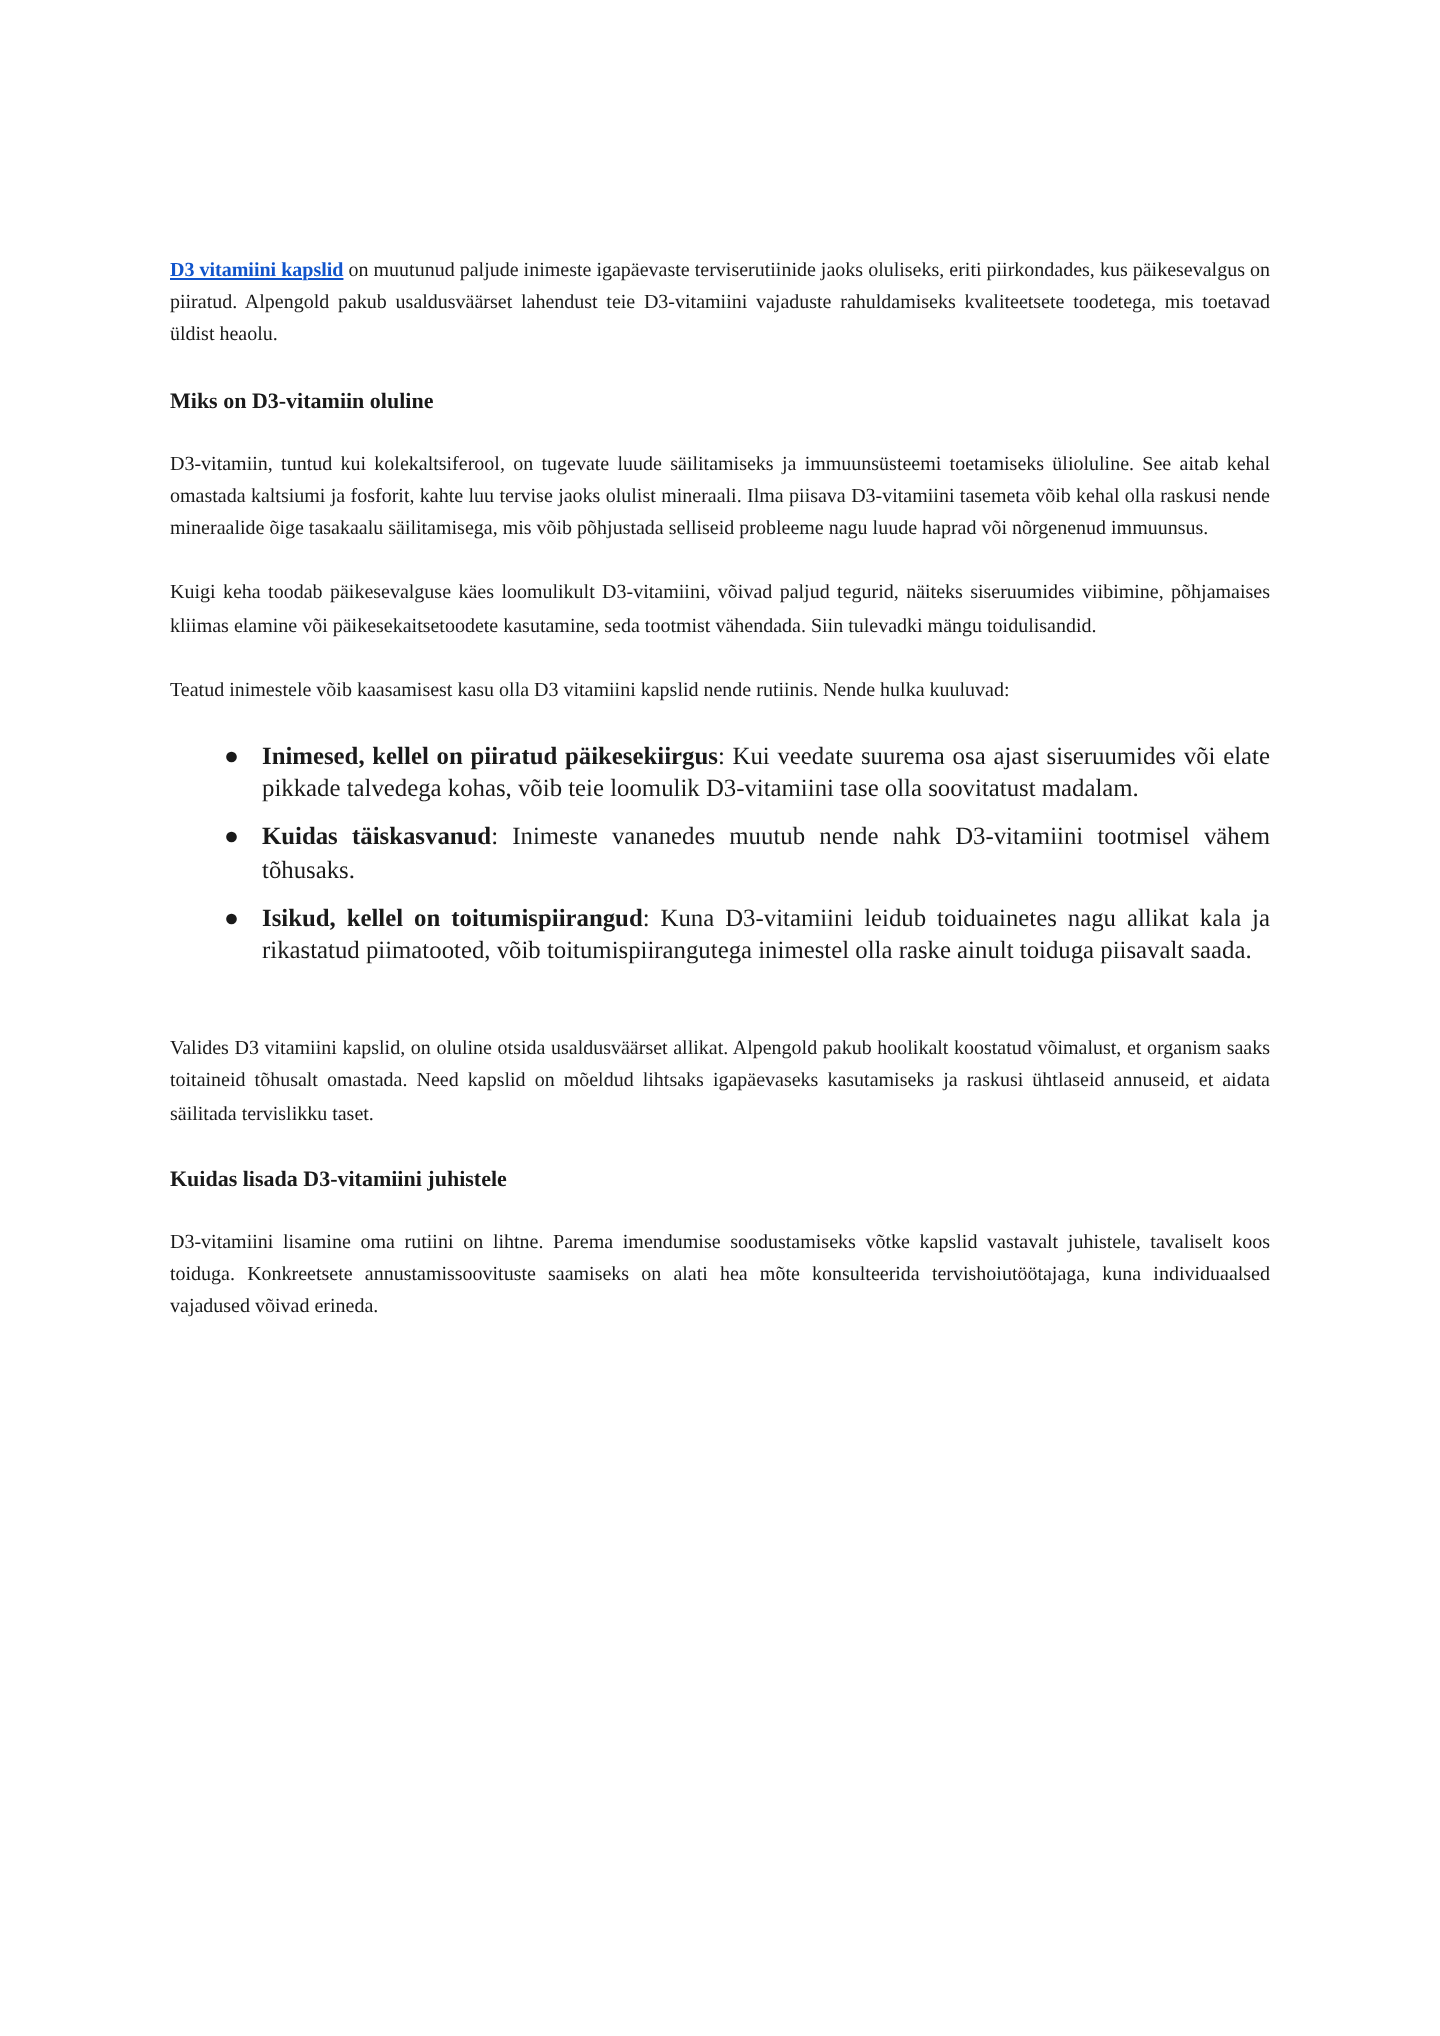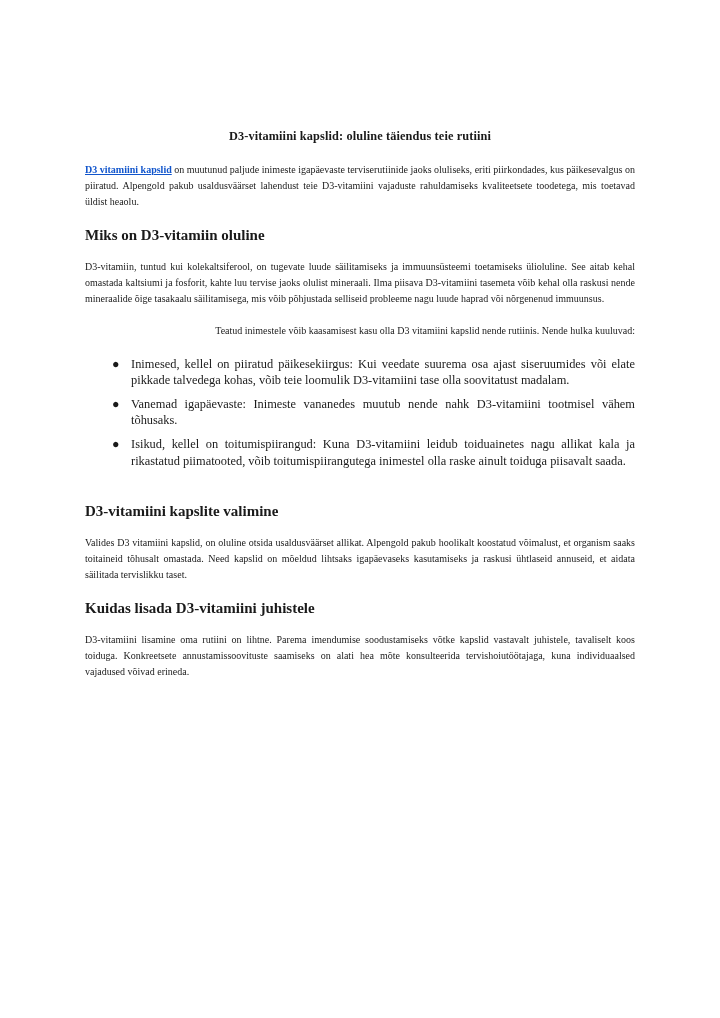--- a/index.html
+++ b/index.html
@@ -32,24 +32,24 @@
   }
   p.body-par {
     font-size: 10px;
     line-height: 16.2px;
     text-align: justify;
     text-justify: inter-word;
     margin: 0 0 16px 0;
     hyphens: none;
   }
   p.left-par {
-    text-align: right;
+    text-align: left;
   }
   h2.section-head {
-    font-size: 15px;
+    font-size: 11px;
     font-weight: bold;
     line-height: 16.2px;
     margin: 0 0 16px 0;
     text-align: left;
   }
   a.inline-link {
     color: #1155cc;
     font-weight: bold;
     text-decoration: underline;
   }
@@ -71,61 +71,60 @@
     margin-bottom: 0;
   }
   ul.bullet-list li .bullet-dot {
     position: absolute;
     left: 27px;
     top: 0;
     font-size: 12.4px;
     line-height: 16.2px;
   }
   .lead-in {
-    font-weight: normal;
+    font-weight: bold;
   }
   .spacer-after-list {
     height: 18px;
   }
 </style>
 </head>
 <body>
 
 <div class="page">
 
-  <div class="doc-title">D3-vitamiini kapslid: oluline täiendus teie rutiini</div>
 
   <p class="body-par"><a class="inline-link" href="#">D3 vitamiini kapslid</a><span> on muutunud paljude inimeste igapäevaste terviserutiinide jaoks oluliseks, eriti piirkondades, kus päikesevalgus on piiratud. Alpengold pakub usaldusväärset lahendust teie D3-vitamiini vajaduste rahuldamiseks kvaliteetsete toodetega, mis toetavad üldist heaolu.</span></p>
 
   <h2 class="section-head">Miks on D3-vitamiin oluline</h2>
 
   <p class="body-par">D3-vitamiin, tuntud kui kolekaltsiferool, on tugevate luude säilitamiseks ja immuunsüsteemi toetamiseks ülioluline. See aitab kehal omastada kaltsiumi ja fosforit, kahte luu tervise jaoks olulist mineraali. Ilma piisava D3-vitamiini tasemeta võib kehal olla raskusi nende mineraalide õige tasakaalu säilitamisega, mis võib põhjustada selliseid probleeme nagu luude haprad või nõrgenenud immuunsus.</p>
 
+  <p class="body-par">Kuigi keha toodab päikesevalguse käes loomulikult D3-vitamiini, võivad paljud tegurid, näiteks siseruumides viibimine, põhjamaises kliimas elamine või päikesekaitsetoodete kasutamine, seda tootmist vähendada. Siin tulevadki mängu toidulisandid.</p>
 
 
   <p class="body-par left-par">Teatud inimestele võib kaasamisest kasu olla D3 vitamiini kapslid nende rutiinis. Nende hulka kuuluvad:</p>
 
   <ul class="bullet-list">
     <li>
       <span class="bullet-dot">●</span>
       <span class="lead-in">Inimesed, kellel on piiratud päikesekiirgus</span><span>: Kui veedate suurema osa ajast siseruumides või elate pikkade talvedega kohas, võib teie loomulik D3-vitamiini tase olla soovitatust madalam.</span>
     </li>
     <li>
       <span class="bullet-dot">●</span>
-      <span class="lead-in">Vanemad igapäevaste</span><span>: Inimeste vananedes muutub nende nahk D3-vitamiini tootmisel vähem tõhusaks.</span>
+      <span class="lead-in">Kuidas täiskasvanud</span><span>: Inimeste vananedes muutub nende nahk D3-vitamiini tootmisel vähem tõhusaks.</span>
     </li>
     <li>
       <span class="bullet-dot">●</span>
       <span class="lead-in">Isikud, kellel on toitumispiirangud</span><span>: Kuna D3-vitamiini leidub toiduainetes nagu allikat kala ja rikastatud piimatooted, võib toitumispiirangutega inimestel olla raske ainult toiduga piisavalt saada.</span>
     </li>
   </ul>
 
   <div class="spacer-after-list"></div>
 
-  <h2 class="section-head">D3-vitamiini kapslite valimine</h2>
 
   <p class="body-par">Valides D3 vitamiini kapslid, on oluline otsida usaldusväärset allikat. Alpengold pakub hoolikalt koostatud võimalust, et organism saaks toitaineid tõhusalt omastada. Need kapslid on mõeldud lihtsaks igapäevaseks kasutamiseks ja raskusi ühtlaseid annuseid, et aidata säilitada tervislikku taset.</p>
 
   <h2 class="section-head">Kuidas lisada D3-vitamiini juhistele</h2>
 
   <p class="body-par">D3-vitamiini lisamine oma rutiini on lihtne. Parema imendumise soodustamiseks võtke kapslid vastavalt juhistele, tavaliselt koos toiduga. Konkreetsete annustamissoovituste saamiseks on alati hea mõte konsulteerida tervishoiutöötajaga, kuna individuaalsed vajadused võivad erineda.</p>
 
 </div>
 
 </body></html>

